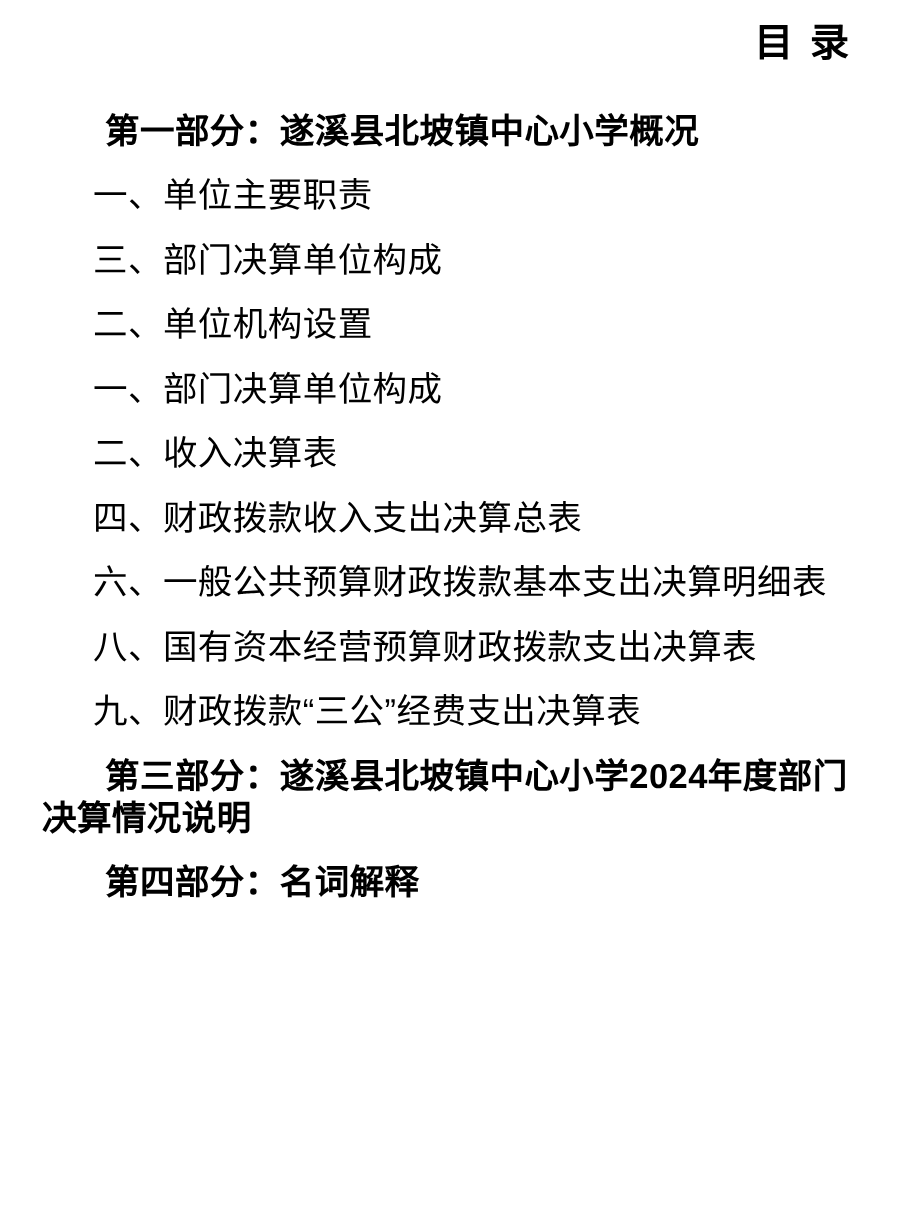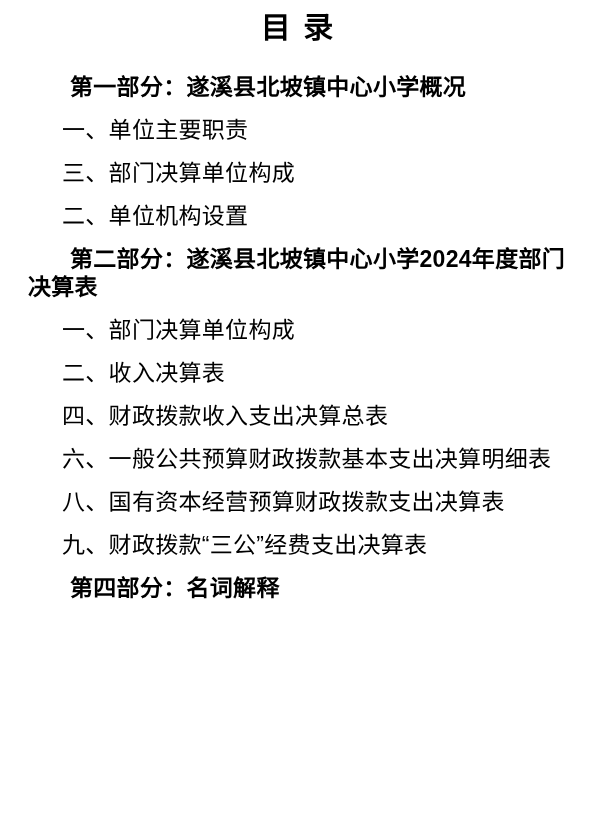--- a/index.html
+++ b/index.html
@@ -17,24 +17,24 @@
   }
   .page {
     box-sizing: border-box;
     width: 606px;
     height: 815px;
     padding: 12px 38px 0 28px;
     background: #ffffff;
   }
   .doc-title {
     margin: 0 0 29px 0;
-    font-size: 30px;
+    font-size: 26px;
     line-height: 32px;
     font-weight: 700;
-    text-align: center;
+    text-align: right;
     letter-spacing: 2px;
     white-space: pre;
   }
   .toc p {
     margin: 0 0 15px 0;
     font-size: 23px;
     line-height: 28px;
     letter-spacing: 0.3px;
   }
   .toc-part {
@@ -50,22 +50,22 @@
 <body>
 
 <div class="page">
   <h1 class="doc-title">目 录</h1>
 
   <div class="toc">
     <p class="toc-part">第一部分：遂溪县北坡镇中心小学概况</p>
     <p class="toc-item">一、单位主要职责</p>
     <p class="toc-item">三、部门决算单位构成</p>
     <p class="toc-item">二、单位机构设置</p>
-    <p class="toc-part">第二部分：遂溪县北坡镇中心小学2024年度部门决算表</p>
     <p class="toc-item">一、部门决算单位构成</p>
     <p class="toc-item">二、收入决算表</p>
     <p class="toc-item">四、财政拨款收入支出决算总表</p>
     <p class="toc-item">六、一般公共预算财政拨款基本支出决算明细表</p>
     <p class="toc-item">八、国有资本经营预算财政拨款支出决算表</p>
     <p class="toc-item">九、财政拨款“三公”经费支出决算表</p>
+    <p class="toc-part">第三部分：遂溪县北坡镇中心小学2024年度部门决算情况说明</p>
     <p class="toc-part">第四部分：名词解释</p>
   </div>
 </div>
 
 </body></html>

